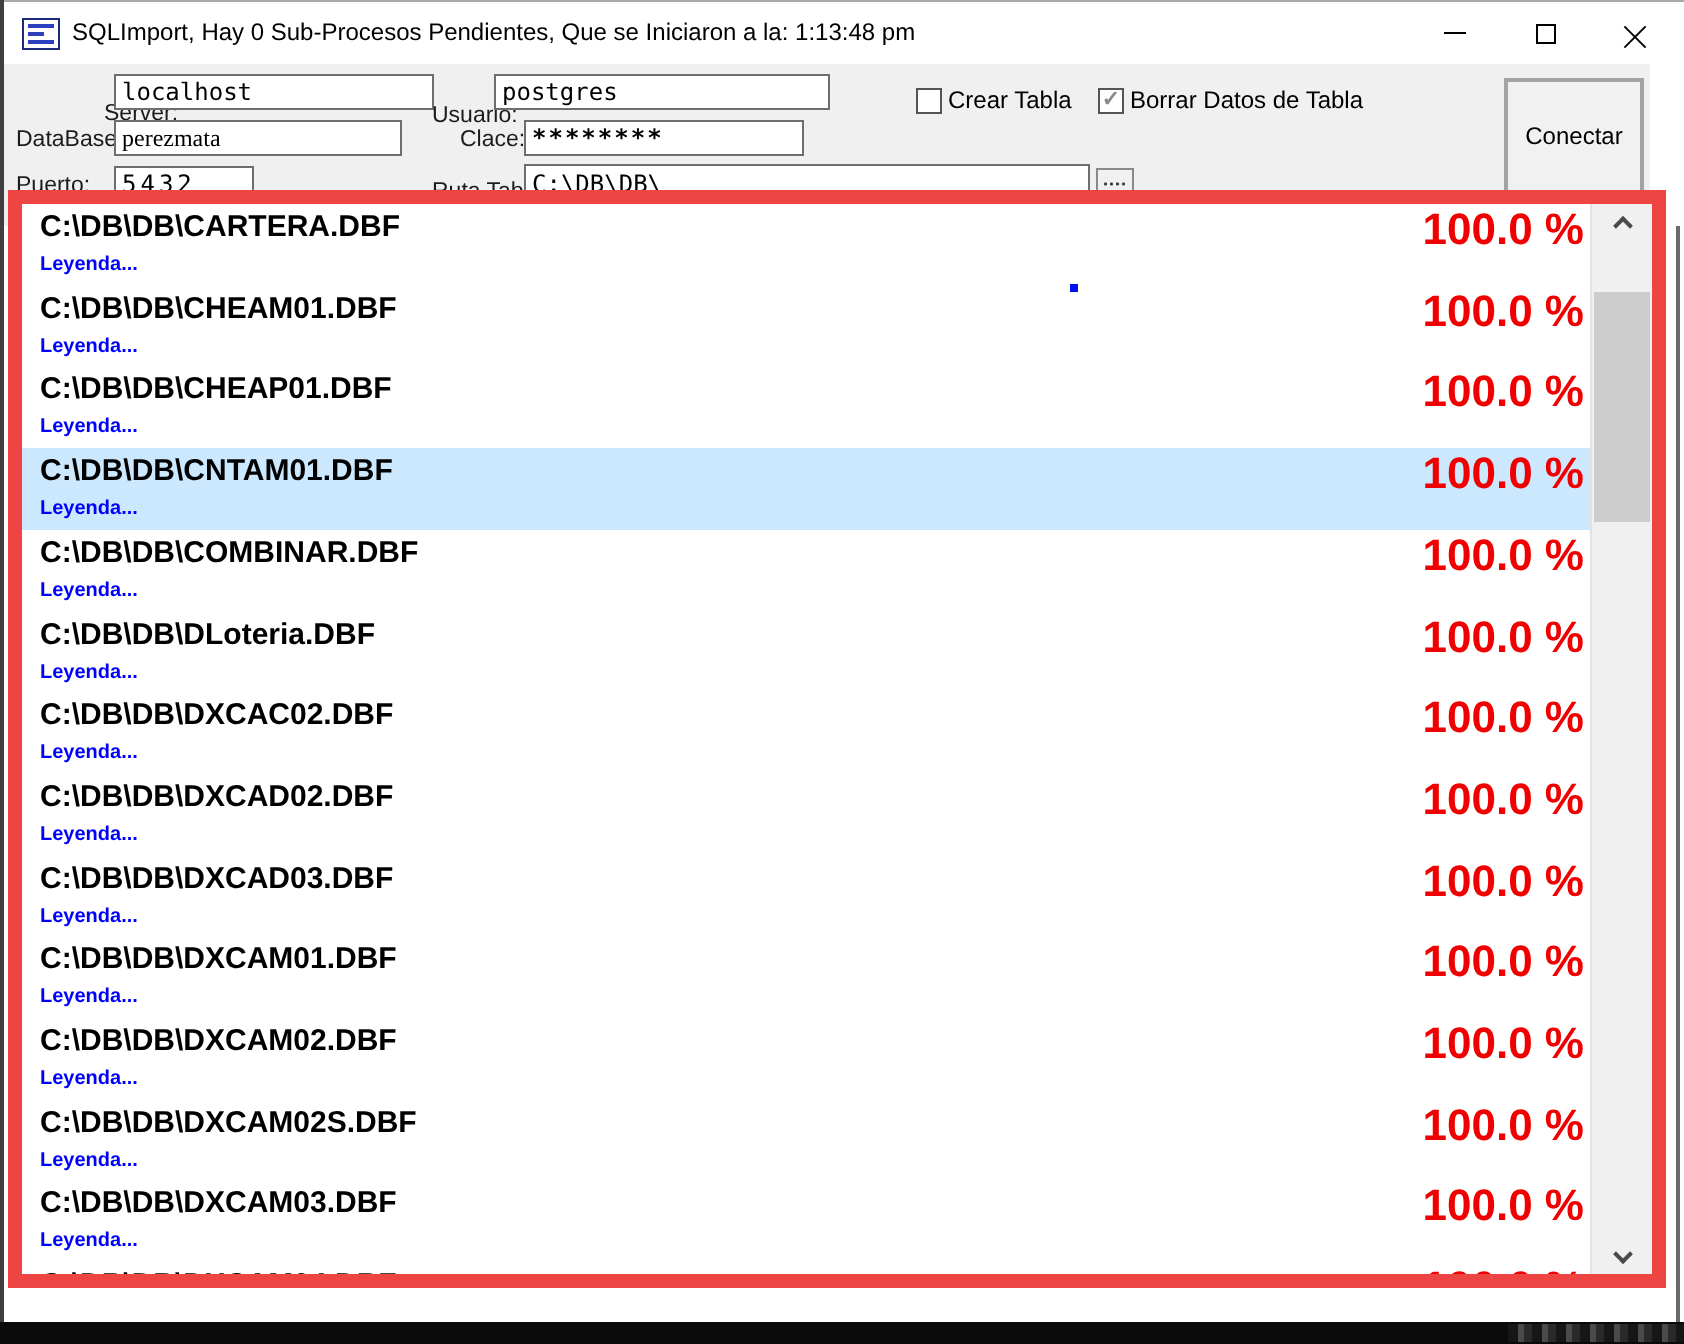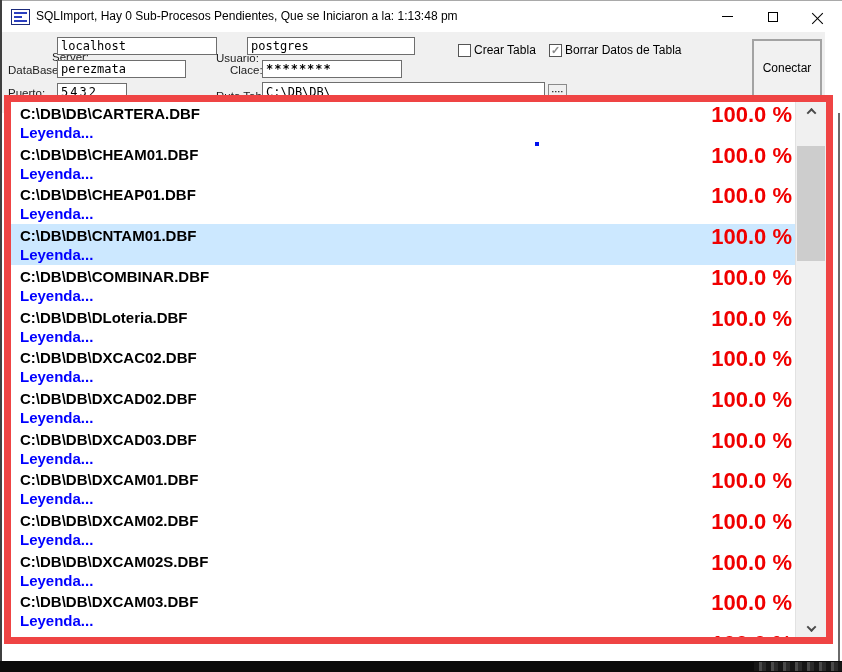--- a/index.html
+++ b/index.html
@@ -22,41 +22,41 @@
   .glyph-max { width:10px; height:10px; border:1px solid #000; display:block; }
   .glyph-close { position:relative; width:12px; height:12px; display:block; }
   .glyph-close:before,.glyph-close:after { content:""; position:absolute; left:5.5px; top:0; width:1px; height:15px; background:#000; }
   .glyph-close:before { transform:rotate(45deg); } .glyph-close:after { transform:rotate(-45deg); }
 
   
   .form-panel { position:absolute; left:2px; top:32px; width:823px; height:81px; background:#f0f0f0; }
   .flabel { position:absolute; font-size:11.5px; color:#1c1c1c; white-space:nowrap; }
   .finput { position:absolute; background:#fff; border:1px solid #6e6e6e; font-family:"DejaVu Sans Mono",monospace; font-size:12px; color:#000; padding:0 3px; outline:none; }
   .lbl-server { left:6px; top:19px;margin-left:44px; }  .in-server { left:55px; top:5px; width:160px; height:18px; }
-  .lbl-db { left:6px; top:32px; }     .in-db { left:55px; top:28px; width:129px; height:18px; }
+  .lbl-db { left:6px; top:32px; }     .in-db { left:55px; top:28px; width:144px; height:18px;font-family:Liberation Serif, serif; }
   .lbl-puerto { left:6px; top:55px; } .in-puerto { left:55px; top:51px; width:70px; height:18px; letter-spacing:2px; }
   .lbl-usuario { left:214px; top:20px; }  .in-usuario { left:245px; top:5px; width:168px; height:18px; }
   .lbl-clace { left:228px; top:32px; }   .in-clace { left:260px; top:28px; width:140px; height:18px; font-weight:bold; letter-spacing:1px; }
   .lbl-ruta { left:214px; top:58px; }    .in-ruta { left:260px; top:50px; width:283px; height:19px; }
   .browse-btn { position:absolute; left:546px; top:52px; width:19px; height:16px; background:#f0f0f0; border:1px solid #8a8a8a; font-size:9px; font-weight:bold; color:#222; line-height:10px; text-align:center; cursor:pointer; padding:0; letter-spacing:0; }
 
   .cbx-group { position:absolute; display:flex; align-items:center; }
   .cbx1 { left:456px; top:11px; } .cbx2 { left:547px; top:11px; }
   .cbx-box { width:13px; height:13px; background:#fff; border:1px solid #555; display:flex; align-items:center; justify-content:center; font-size:11px; font-weight:bold; color:#8a8a8a; line-height:11px; }
   .cbx-label { margin-left:3px; font-size:12px; color:#000; white-space:nowrap; }
 
   .connect-btn { position:absolute; left:750px; top:7px; width:70px; height:58px; background:#f1f1f1; border:2px solid #a3a3a3; font-size:12px; color:#000; font-family:"Liberation Sans",sans-serif; cursor:pointer; }
 
   
   .listbox { position:absolute; left:4px; top:95px; width:829px; height:549px; background:#fff; border:7px solid #ef4444; }
   .rows { position:absolute; left:0; top:0; right:31px; bottom:0; overflow:hidden; }
   .row { position:relative; height:40.71px; padding:2px 0 0 9px; cursor:default; }
   .row.selected { background:#cce8ff; }
   .row .path { display:block; font-size:15px; font-weight:bold; color:#000; line-height:19px; white-space:nowrap; }
-  .row .legend { display:block; font-size:15px; font-weight:bold; color:#0000ff; line-height:19px; white-space:nowrap; }
+  .row .legend { display:block; font-size:10px; font-weight:bold; color:#0000ff; line-height:19px; white-space:nowrap; }
   .row .pct { position:absolute; top:1px; right:3px; font-size:22px; font-weight:bold; color:#f00000; line-height:24px; }
 
   
   .scrollbar { position:absolute; top:0; right:0; bottom:0; width:31px; background:#f0f0f0; border-left:1px solid #e2e2e2; }
   .sb-btn { position:absolute; left:0; width:30px; height:18px; display:flex; align-items:center; justify-content:center; cursor:pointer; }
   .sb-up { top:0; } .sb-down { bottom:0; }
   .chev { width:7px; height:7px; border-left:2px solid #4a4a4a; border-top:2px solid #4a4a4a; display:block; }
   .chev-up { transform:rotate(45deg) translate(1px,1px); }
   .chev-down { transform:rotate(225deg) translate(1px,1px); }
   .sb-thumb { position:absolute; left:1px; right:1px; top:44px; height:115px; background:#cdcdcd; cursor:grab; }

